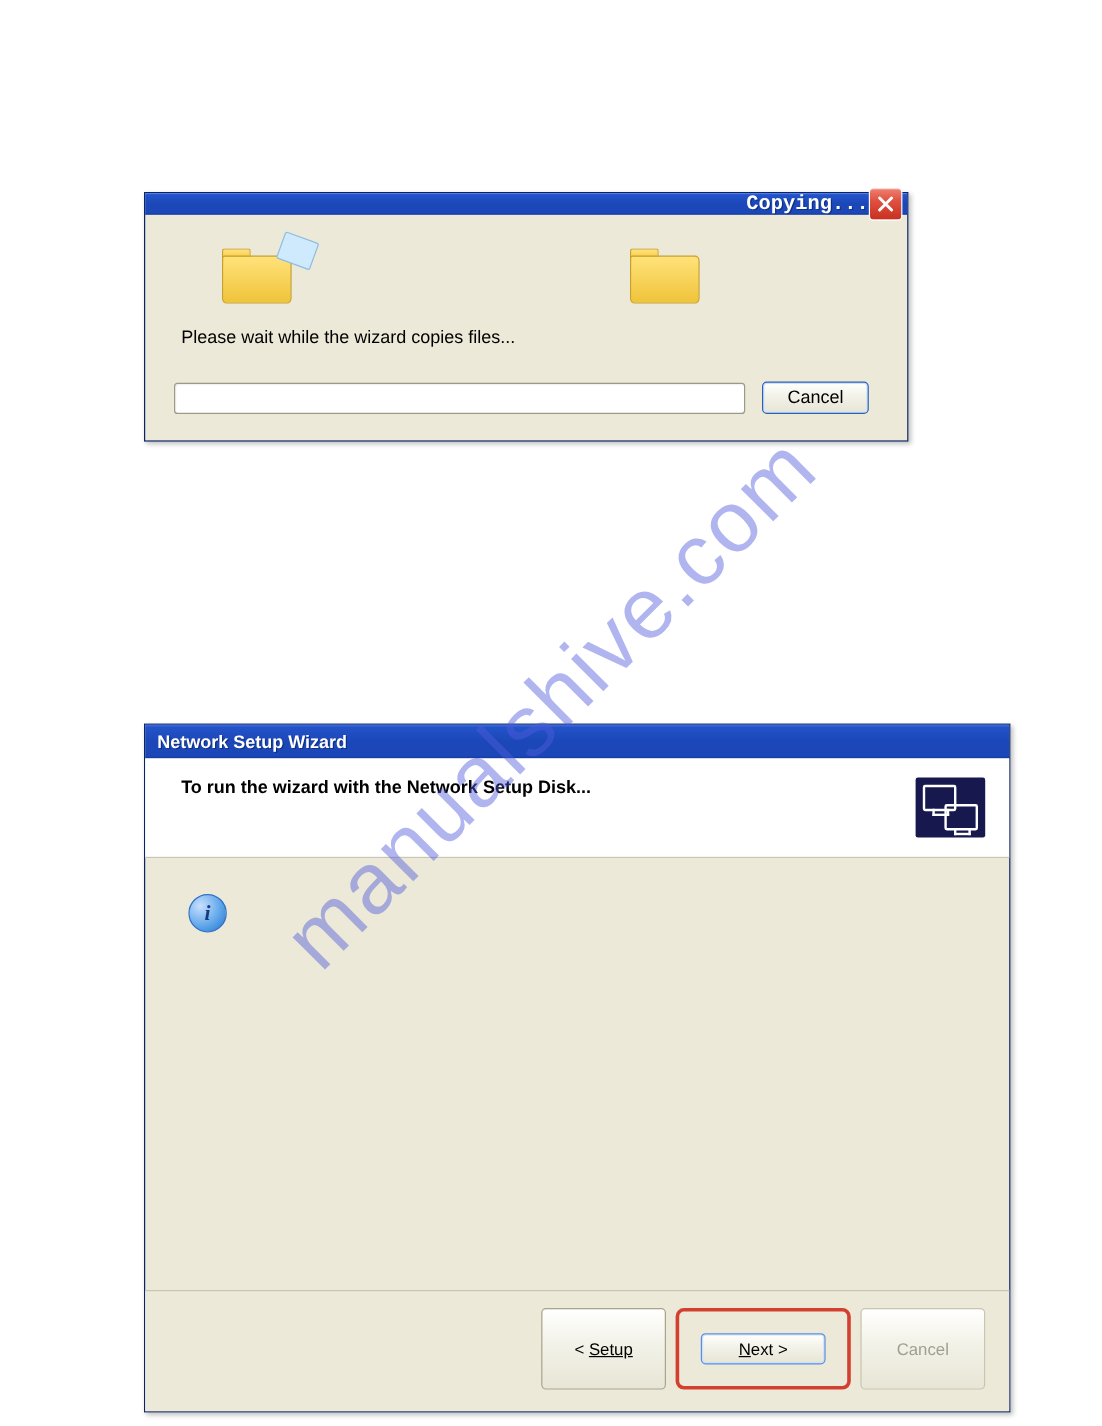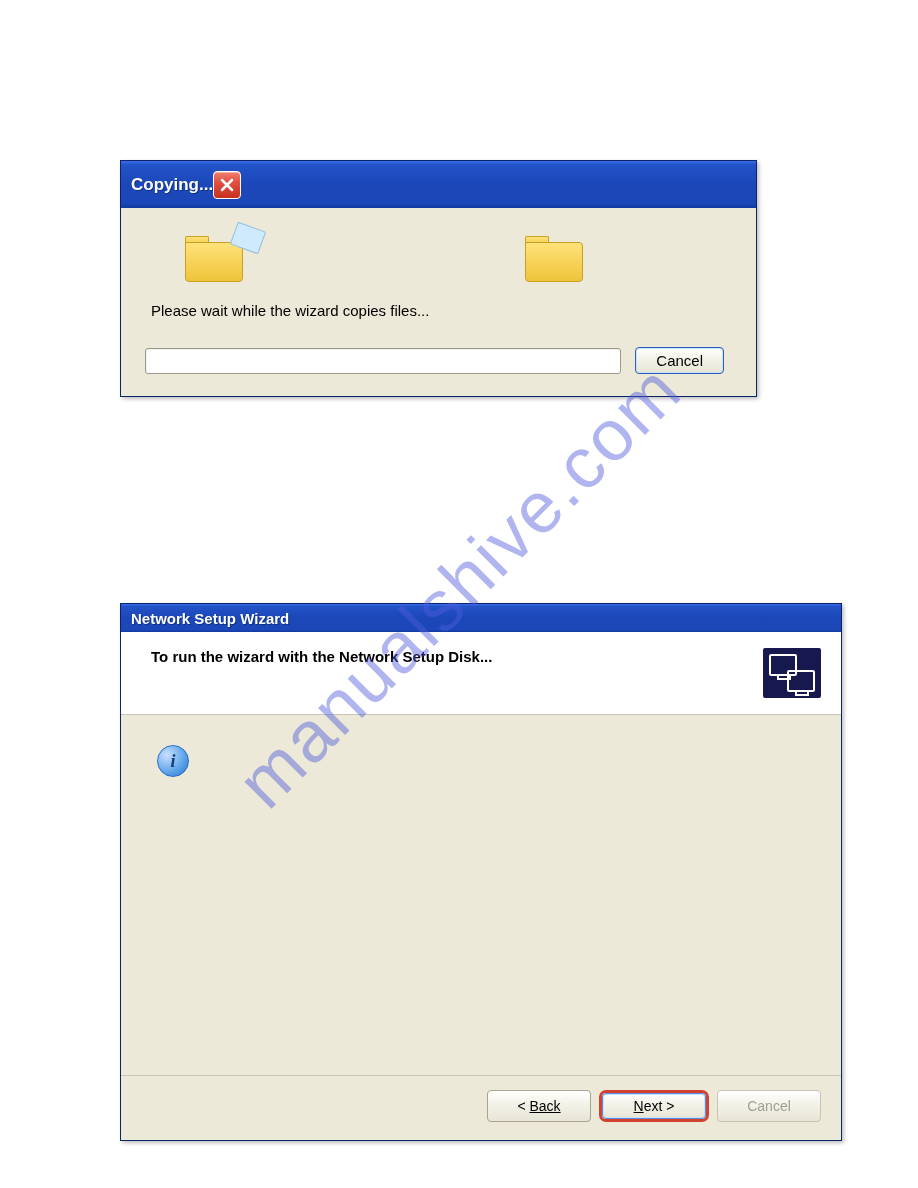--- a/index.html
+++ b/index.html
@@ -29,25 +29,26 @@
     position: absolute;
     top: 160px;
     left: 120px;
     width: 635px;
     border: 1px solid #0a246a;
     background: #ece9d8;
     box-shadow: 2px 2px 4px rgba(0,0,0,0.25);
   }
   .titlebar {
     background: linear-gradient(to bottom, #3a6ee8 0%, #2353c9 8%, #1b47b8 50%, #1b47b8 90%, #123a9e 100%);
-    height: 47px;
-    display: flex;
-    align-items: center;
-    justify-content: flex-start;
+    height: 18px;
+    display: flex;
+    align-items: center;
+    justify-content: flex-end;
     padding: 0 4px 0 10px;
+    font-family: Liberation Mono, monospace;
   }
   .titlebar-title {
     color: #fff;
     font-size: 17px;
     font-weight: bold;
     text-shadow: 1px 1px 0 #103080;
   }
   .close-btn {
     width: 26px;
     height: 26px;
@@ -222,21 +223,21 @@
     color: #000;
     text-align: center;
   }
   .btn-wiz.disabled {
     color: #a0a090;
     border-color: #c8c5b5;
   }
   .highlight-wrap {
     border: 3px solid #d24030;
     border-radius: 7px;
-    padding: 0;
+    padding: 18px;
   }
   .highlight-wrap .btn-wiz {
     border-color: #5a8ede;
     box-shadow: inset 0 0 0 1px #c9e0ff;
   }
   .u { text-decoration: underline; }
   .computers-icon {
     position: relative;
     width: 46px;
     height: 38px;
@@ -306,19 +307,19 @@
         <div class="comp b"></div>
       </div>
     </div>
   </div>
   <div class="wiz-body">
     <div class="info-icon">i</div>
     <div class="wiz-content">
     </div>
   </div>
   <div class="wiz-footer">
-    <button class="btn-wiz">&lt; <span class="u">Back</span></button>
+    <button class="btn-wiz">&lt; <span class="u">Setup</span></button>
     <div class="highlight-wrap">
       <button class="btn-wiz"><span class="u">N</span><span id="next-rest">ext &gt;</span></button>
     </div>
     <button class="btn-wiz disabled">Cancel</button>
   </div>
 </div>
 
 </body></html>

